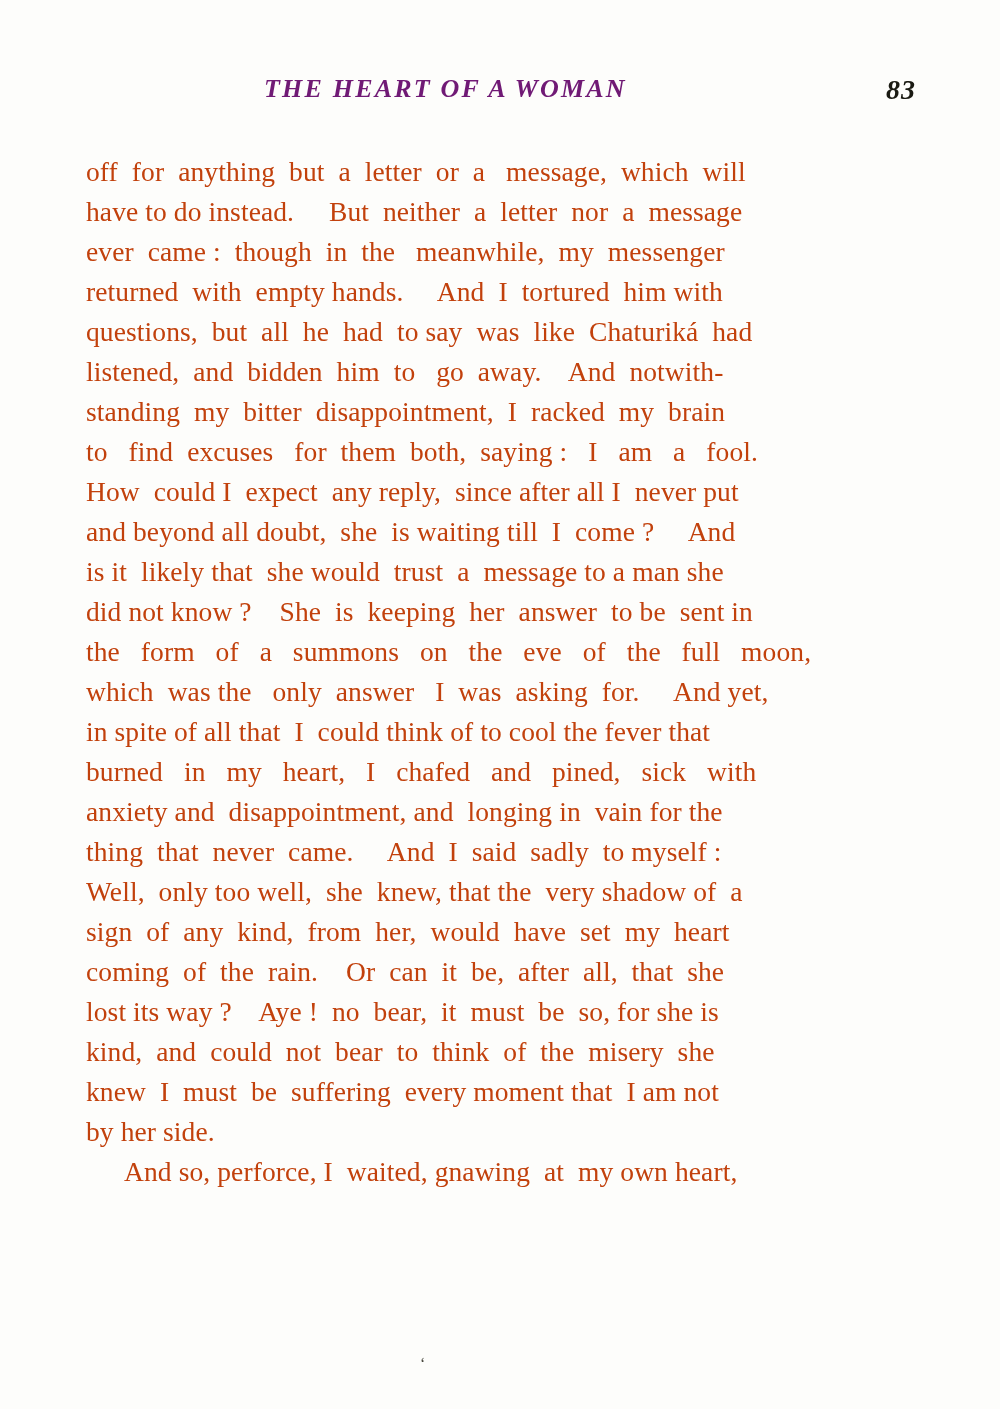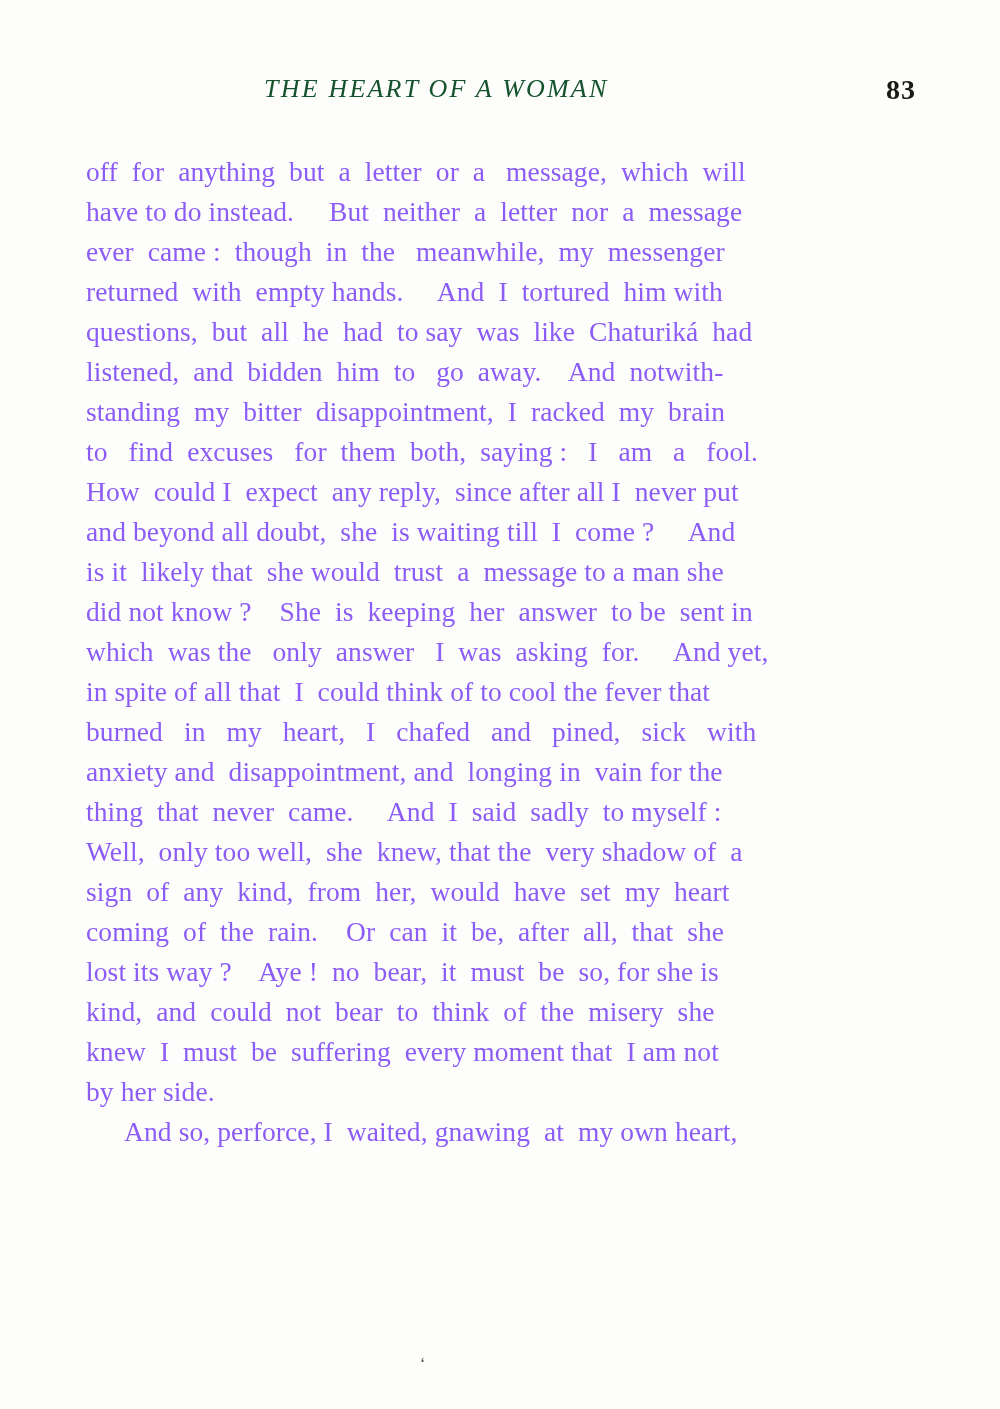--- a/index.html
+++ b/index.html
@@ -29,48 +29,49 @@
     left: 84px;
     width: 832px;
     height: 40px;
   }
   .running-title {
     position: absolute;
     left: 180px;
     top: 0;
     font-family: "Liberation Serif", serif;
     font-style: italic;
-    font-weight: 400;
+    font-weight: 700;
     font-size: 26px;
     letter-spacing: 2.2px;
-    color: #14532d;
+    color: #701a75;
     white-space: nowrap;
   }
   .folio {
     position: absolute;
     right: 0;
     top: 0;
     font-family: "Liberation Serif", serif;
     font-size: 28px;
     font-weight: 700;
     color: #1a1a12;
     letter-spacing: 1px;
+    font-style: italic;
   }
   .body-text {
     position: absolute;
     top: 152px;
     left: 86px;
     width: 828px;
   }
   .line {
     display: block;
     height: 40px;
     line-height: 40px;
     font-size: 27.5px;
-    color: #8b5cf6;
+    color: #c2410c;
     white-space: pre;
     letter-spacing: 0.1px;
   }
   
   .line.indent {
     padding-left: 38px;
   }
   .footmark {
     position: absolute;
     left: 420px;
@@ -95,20 +96,21 @@
     <span class="line">ever  came :  though  in  the   meanwhile,  my  messenger</span>
     <span class="line">returned  with  empty hands.     And  I  tortured  him with</span>
     <span class="line">questions,  but  all  he  had  to say  was  like  Chaturiká  had</span>
     <span class="line">listened,  and  bidden  him  to   go  away.    And  notwith-</span>
     <span class="line">standing  my  bitter  disappointment,  I  racked  my  brain</span>
     <span class="line">to   find  excuses   for  them  both,  saying :   I   am   a   fool.</span>
     <span class="line">How  could I  expect  any reply,  since after all I  never put</span>
     <span class="line">and beyond all doubt,  she  is waiting till  I  come ?     And</span>
     <span class="line">is it  likely that  she would  trust  a  message to a man she</span>
     <span class="line">did not know ?    She  is  keeping  her  answer  to be  sent in</span>
+    <span class="line">the   form   of   a   summons   on   the   eve   of   the   full   moon,</span>
     <span class="line">which  was the   only  answer   I  was  asking  for.     And yet,</span>
     <span class="line">in spite of all that  I  could think of to cool the fever that</span>
     <span class="line">burned   in   my   heart,   I   chafed   and   pined,   sick   with</span>
     <span class="line">anxiety and  disappointment, and  longing in  vain for the</span>
     <span class="line">thing  that  never  came.     And  I  said  sadly  to myself :</span>
     <span class="line">Well,  only too well,  she  knew, that the  very shadow of  a</span>
     <span class="line">sign  of  any  kind,  from  her,  would  have  set  my  heart</span>
     <span class="line">coming  of  the  rain.    Or  can  it  be,  after  all,  that  she</span>
     <span class="line">lost its way ?    Aye !  no  bear,  it  must  be  so, for she is</span>
     <span class="line">kind,  and  could  not  bear  to  think  of  the  misery  she</span>

